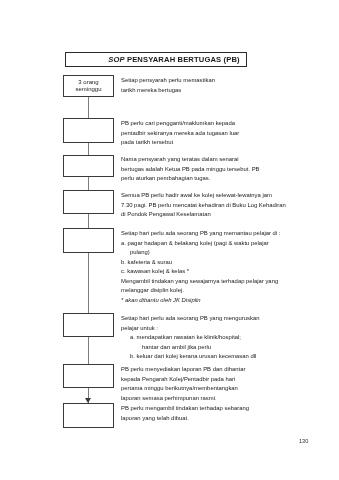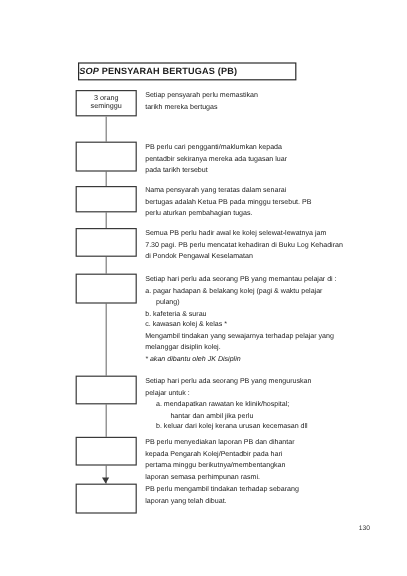--- a/index.html
+++ b/index.html
@@ -27,22 +27,23 @@
   .title-box {
     position: absolute;
     left: 65px;
     top: 52px;
     width: 182px;
     height: 15px;
     border: 1px solid #2b2b2b;
     box-sizing: border-box;
     display: flex;
     align-items: center;
-    justify-content: flex-start;
+    justify-content: center;
     background: #fff;
+    padding-left: 36px;
   }
   .title-text {
     font-size: 7.6px;
     font-weight: bold;
     letter-spacing: 0.15px;
     white-space: nowrap;
     line-height: 1;
   }
   .title-text .it {
     font-style: italic;

